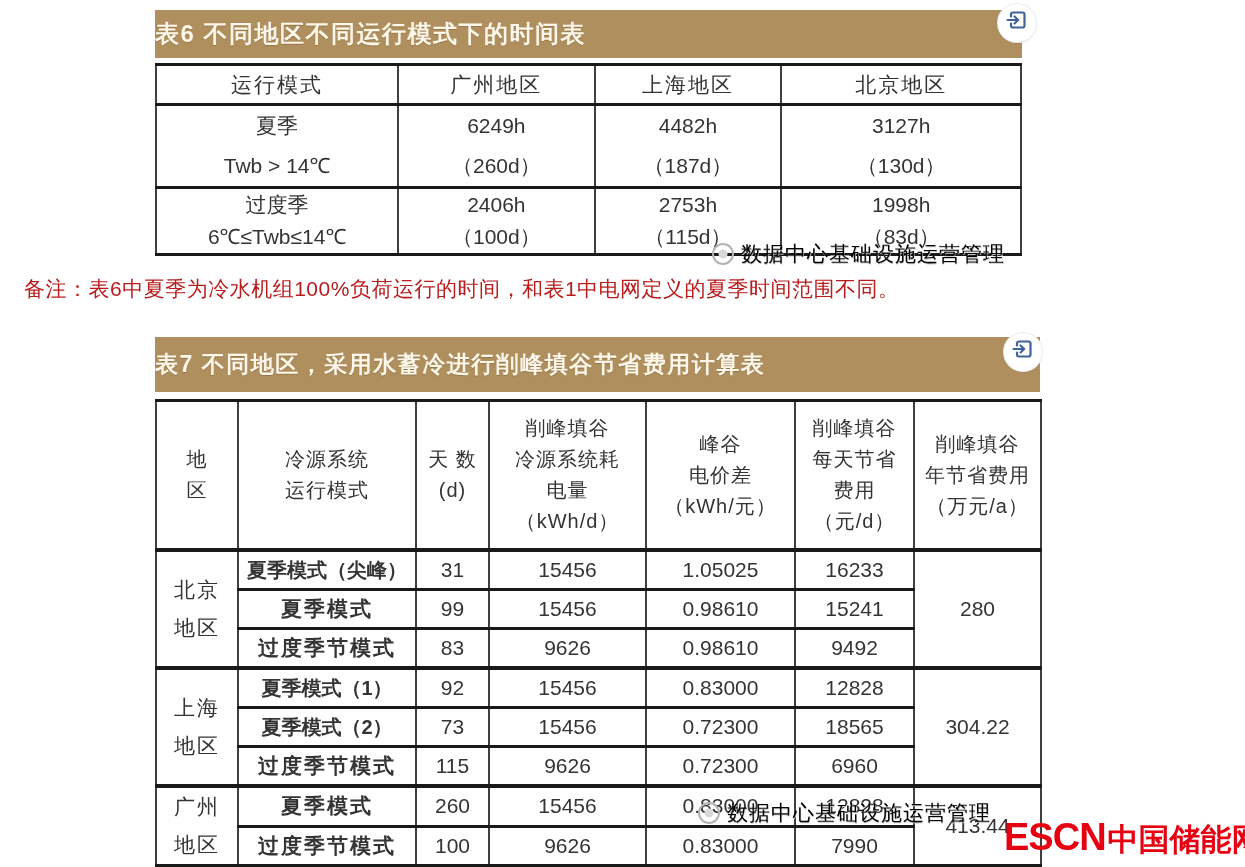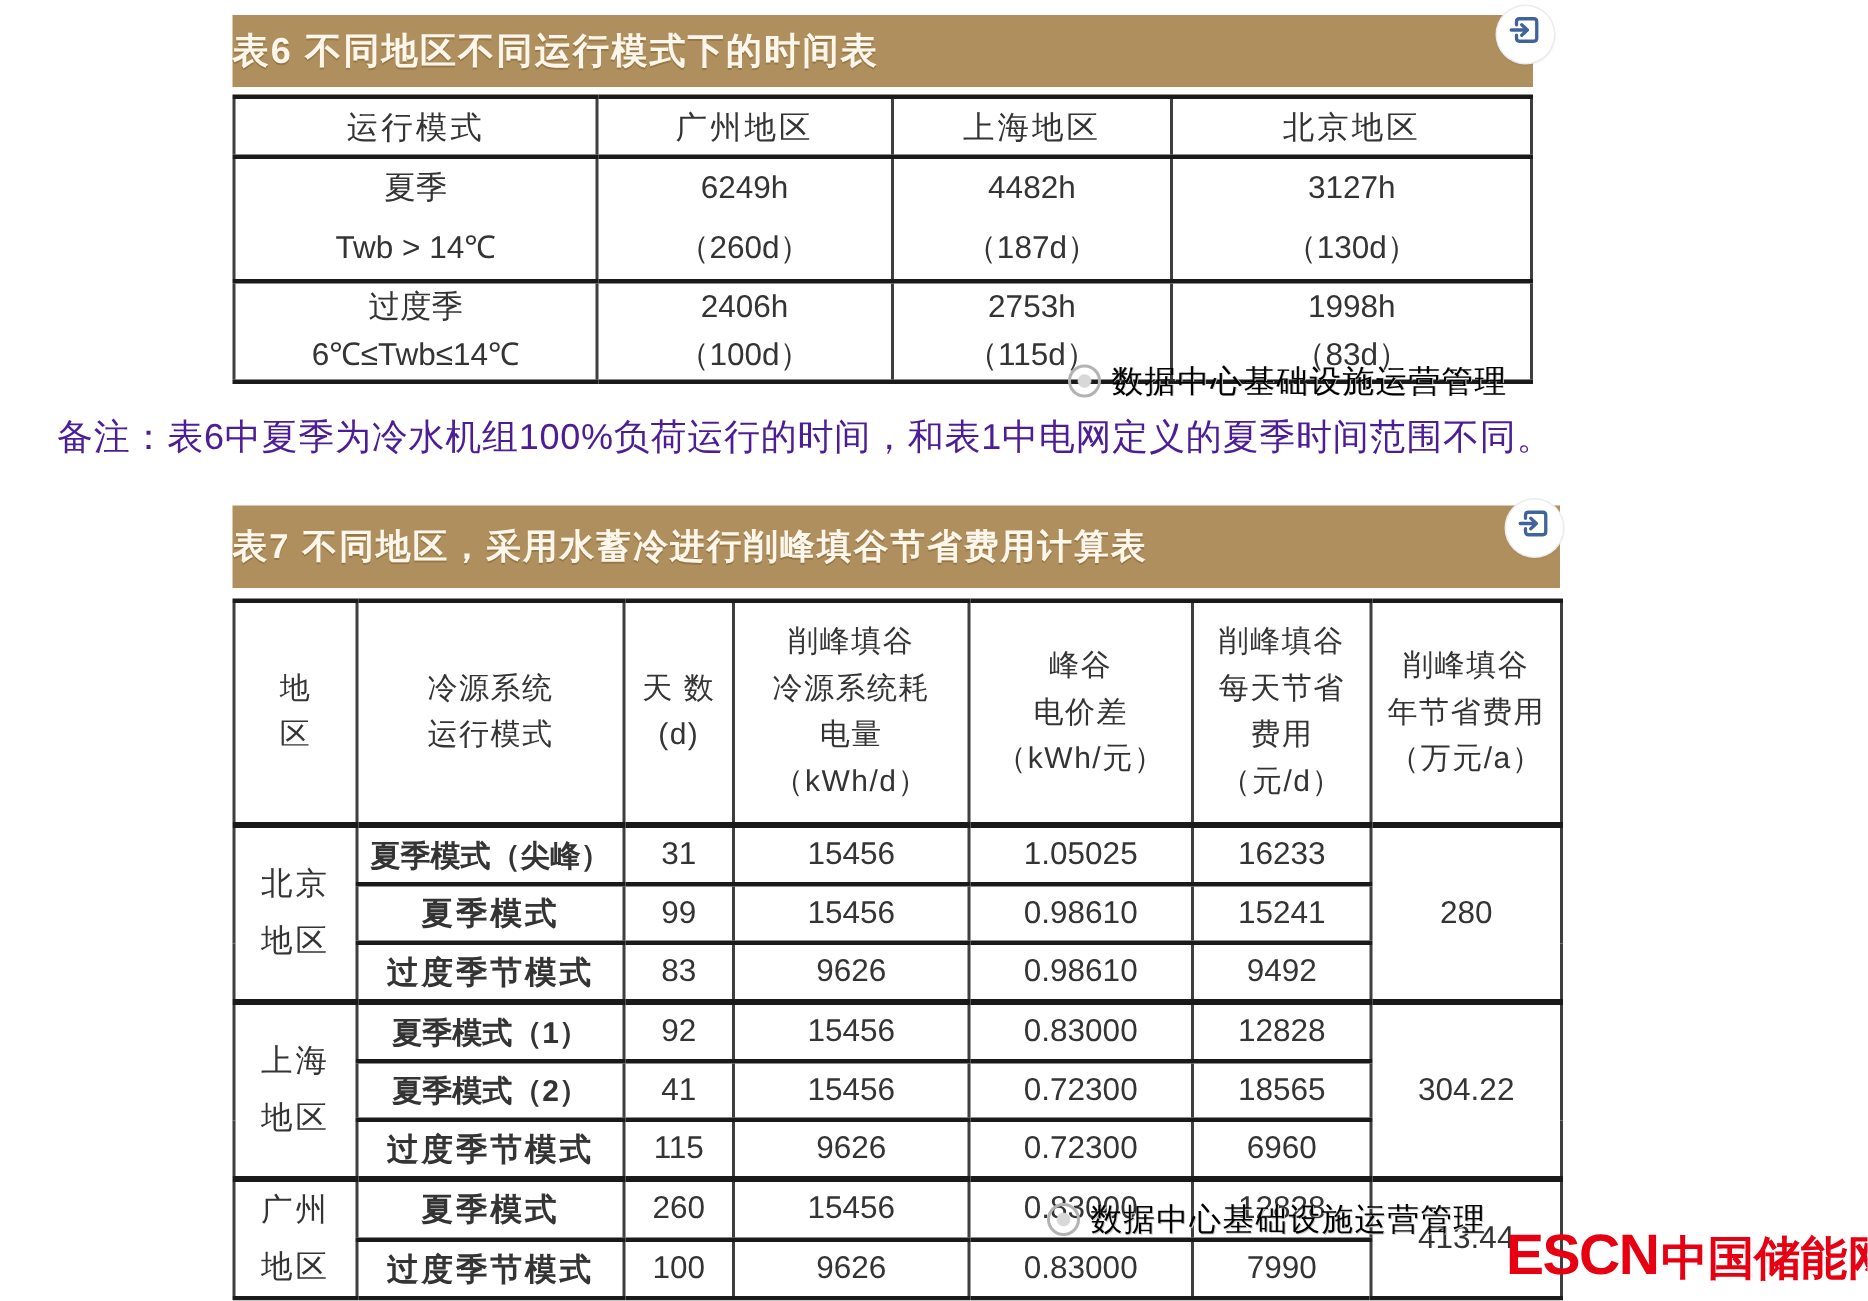--- a/index.html
+++ b/index.html
@@ -46,21 +46,21 @@
   
   #t7{width:885px;margin-top:7px;}
   #t7 th{height:146px;font-size:20px;line-height:31px;letter-spacing:1px;}
   #t7 td{height:36px;font-size:21px;}
   #t7 td.region{line-height:38px;letter-spacing:2px;}
   #t7 td.mode{letter-spacing:2px;font-weight:bold;}
   #t7 td.mode.tight{letter-spacing:0;font-size:20px;}
   #t7 tr.group-start td{border-top-width:4px;}
   
   .note{
-    position:absolute;left:38px;top:275px;font-size:24px;color:#4c1d95;
+    position:absolute;left:24px;top:275px;font-size:21px;color:#b91c1c;
     letter-spacing:0.5px;white-space:nowrap;
   }
   
   .wm{
     position:absolute;display:flex;align-items:center;gap:7px;
     color:#000000;font-size:21px;letter-spacing:1px;white-space:nowrap;
     text-shadow:0.6px 0.6px 0 #c9c9c9;
   }
   .wm-icon{
     width:22px;height:22px;border:2px solid #b3b3b3;border-radius:50%;
@@ -219,21 +219,21 @@
 地区</td>
         <td class="mode tight">夏季模式（1）</td>
         <td>92</td>
         <td>15456</td>
         <td>0.83000</td>
         <td>12828</td>
         <td rowspan="3">304.22</td>
       </tr>
       <tr>
         <td class="mode tight">夏季模式（2）</td>
-        <td>41</td>
+        <td>73</td>
         <td>15456</td>
         <td>0.72300</td>
         <td>18565</td>
       </tr>
       <tr>
         <td class="mode">过度季节模式</td>
         <td>115</td>
         <td>9626</td>
         <td>0.72300</td>
         <td>6960</td>

